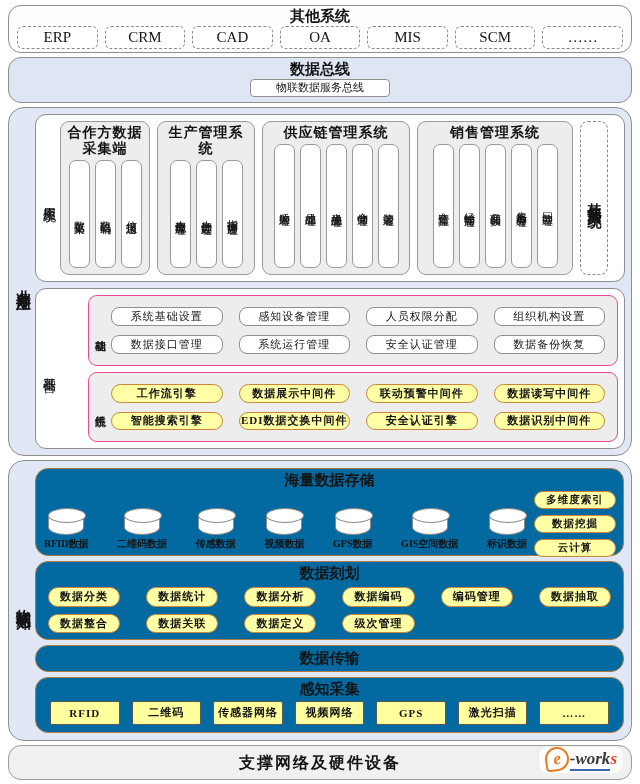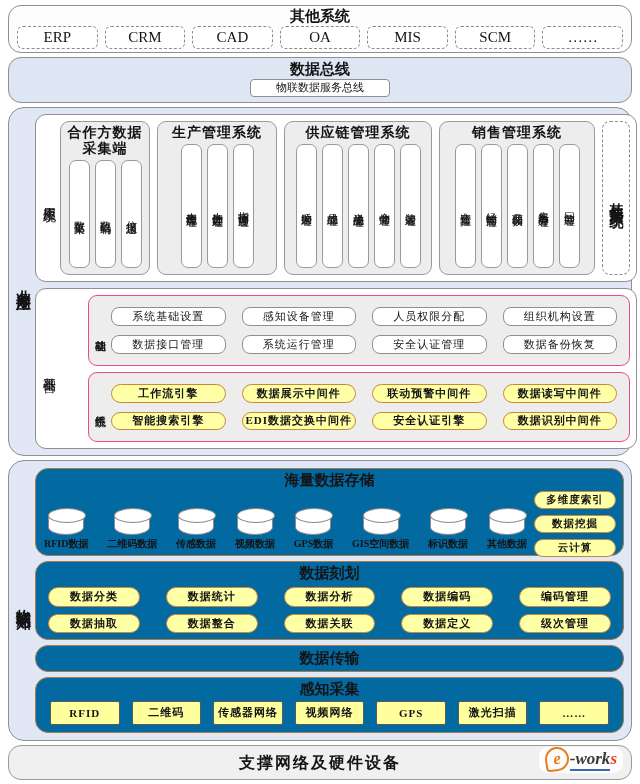--- a/index.html
+++ b/index.html
@@ -99,21 +99,21 @@
     background: #ffffff;
     border: 1px solid #9a9a9a;
     border-radius: 7px;
     writing-mode: vertical-rl;
     text-orientation: upright;
     font-size: 11px;
     letter-spacing: 1px;
     display: flex; align-items: center; justify-content: center;
     padding: 4px 0;
   }
-  .g0 { width: 90px; } .g1 { width: 120px; } .g2 { width: 148px; } .g3 { width: 156px; }
+  .g0 { width: 90px; } .g1 { width: 98px; } .g2 { width: 148px; } .g3 { width: 156px; }
   .other-expand {
     width: 28px;
     border: 1px dashed #8a8a8a;
     border-radius: 8px;
     background: #ffffff;
     writing-mode: vertical-rl;
     text-orientation: upright;
     font-weight: bold; font-size: 14px;
     display: flex; align-items: center; justify-content: center;
     letter-spacing: 2px;
@@ -192,21 +192,21 @@
     content: ""; position: absolute; top: -8px; left: -1px;
     width: 36px; height: 13px;
     background: #ffffff; border: 1px solid #8a8a8a; border-radius: 50%;
   }
   .cyl-label { font-size: 10px; font-weight: bold; white-space: nowrap; margin-top: 2px; }
   .side-tags { position: absolute; right: 7px; top: 22px; width: 82px;
                display: flex; flex-direction: column; gap: 6px; }
   .side-tags .pill { height: 18px; font-size: 10.5px; }
 
   .characterize { height: 81px; padding: 2px 10px 6px 10px; display: flex; flex-direction: column; }
-  .char-grid { flex: 1; display: grid; grid-template-columns: repeat(5, 1fr); gap: 7px 26px; padding: 4px 2px 0 2px; }
+  .char-grid { flex: 1; display: grid; grid-template-columns: repeat(6, 1fr); gap: 7px 26px; padding: 4px 2px 0 2px; }
 
   .transmission { height: 27px; display: flex; align-items: center; justify-content: center; }
   .transmission .sec-title { line-height: 1; }
 
   .collection { height: 58px; padding: 2px 10px 7px 10px; display: flex; flex-direction: column; }
   .coll-row { flex: 1; display: flex; gap: 12px; padding: 2px 4px 0 4px; }
   .coll-item {
     flex: 1;
     background: #ffff9e;
     border: 1px solid #5a5a5a;
@@ -380,24 +380,20 @@
           <div class="cyl"></div>
           <div class="cyl-label">GPS数据</div>
         </div>
         <div class="cyl-col">
           <div class="cyl"></div>
           <div class="cyl-label">GIS空间数据</div>
         </div>
         <div class="cyl-col">
           <div class="cyl"></div>
           <div class="cyl-label">标识数据</div>
-        </div>
-        <div class="cyl-col">
-          <div class="cyl"></div>
-          <div class="cyl-label">其他数据</div>
         </div>
       </div>
       <div class="side-tags">
         <div class="pill">多维度索引</div>
         <div class="pill">数据挖掘</div>
         <div class="pill">云计算</div>
       </div>
     </div>
 
     <div class="obox characterize">

